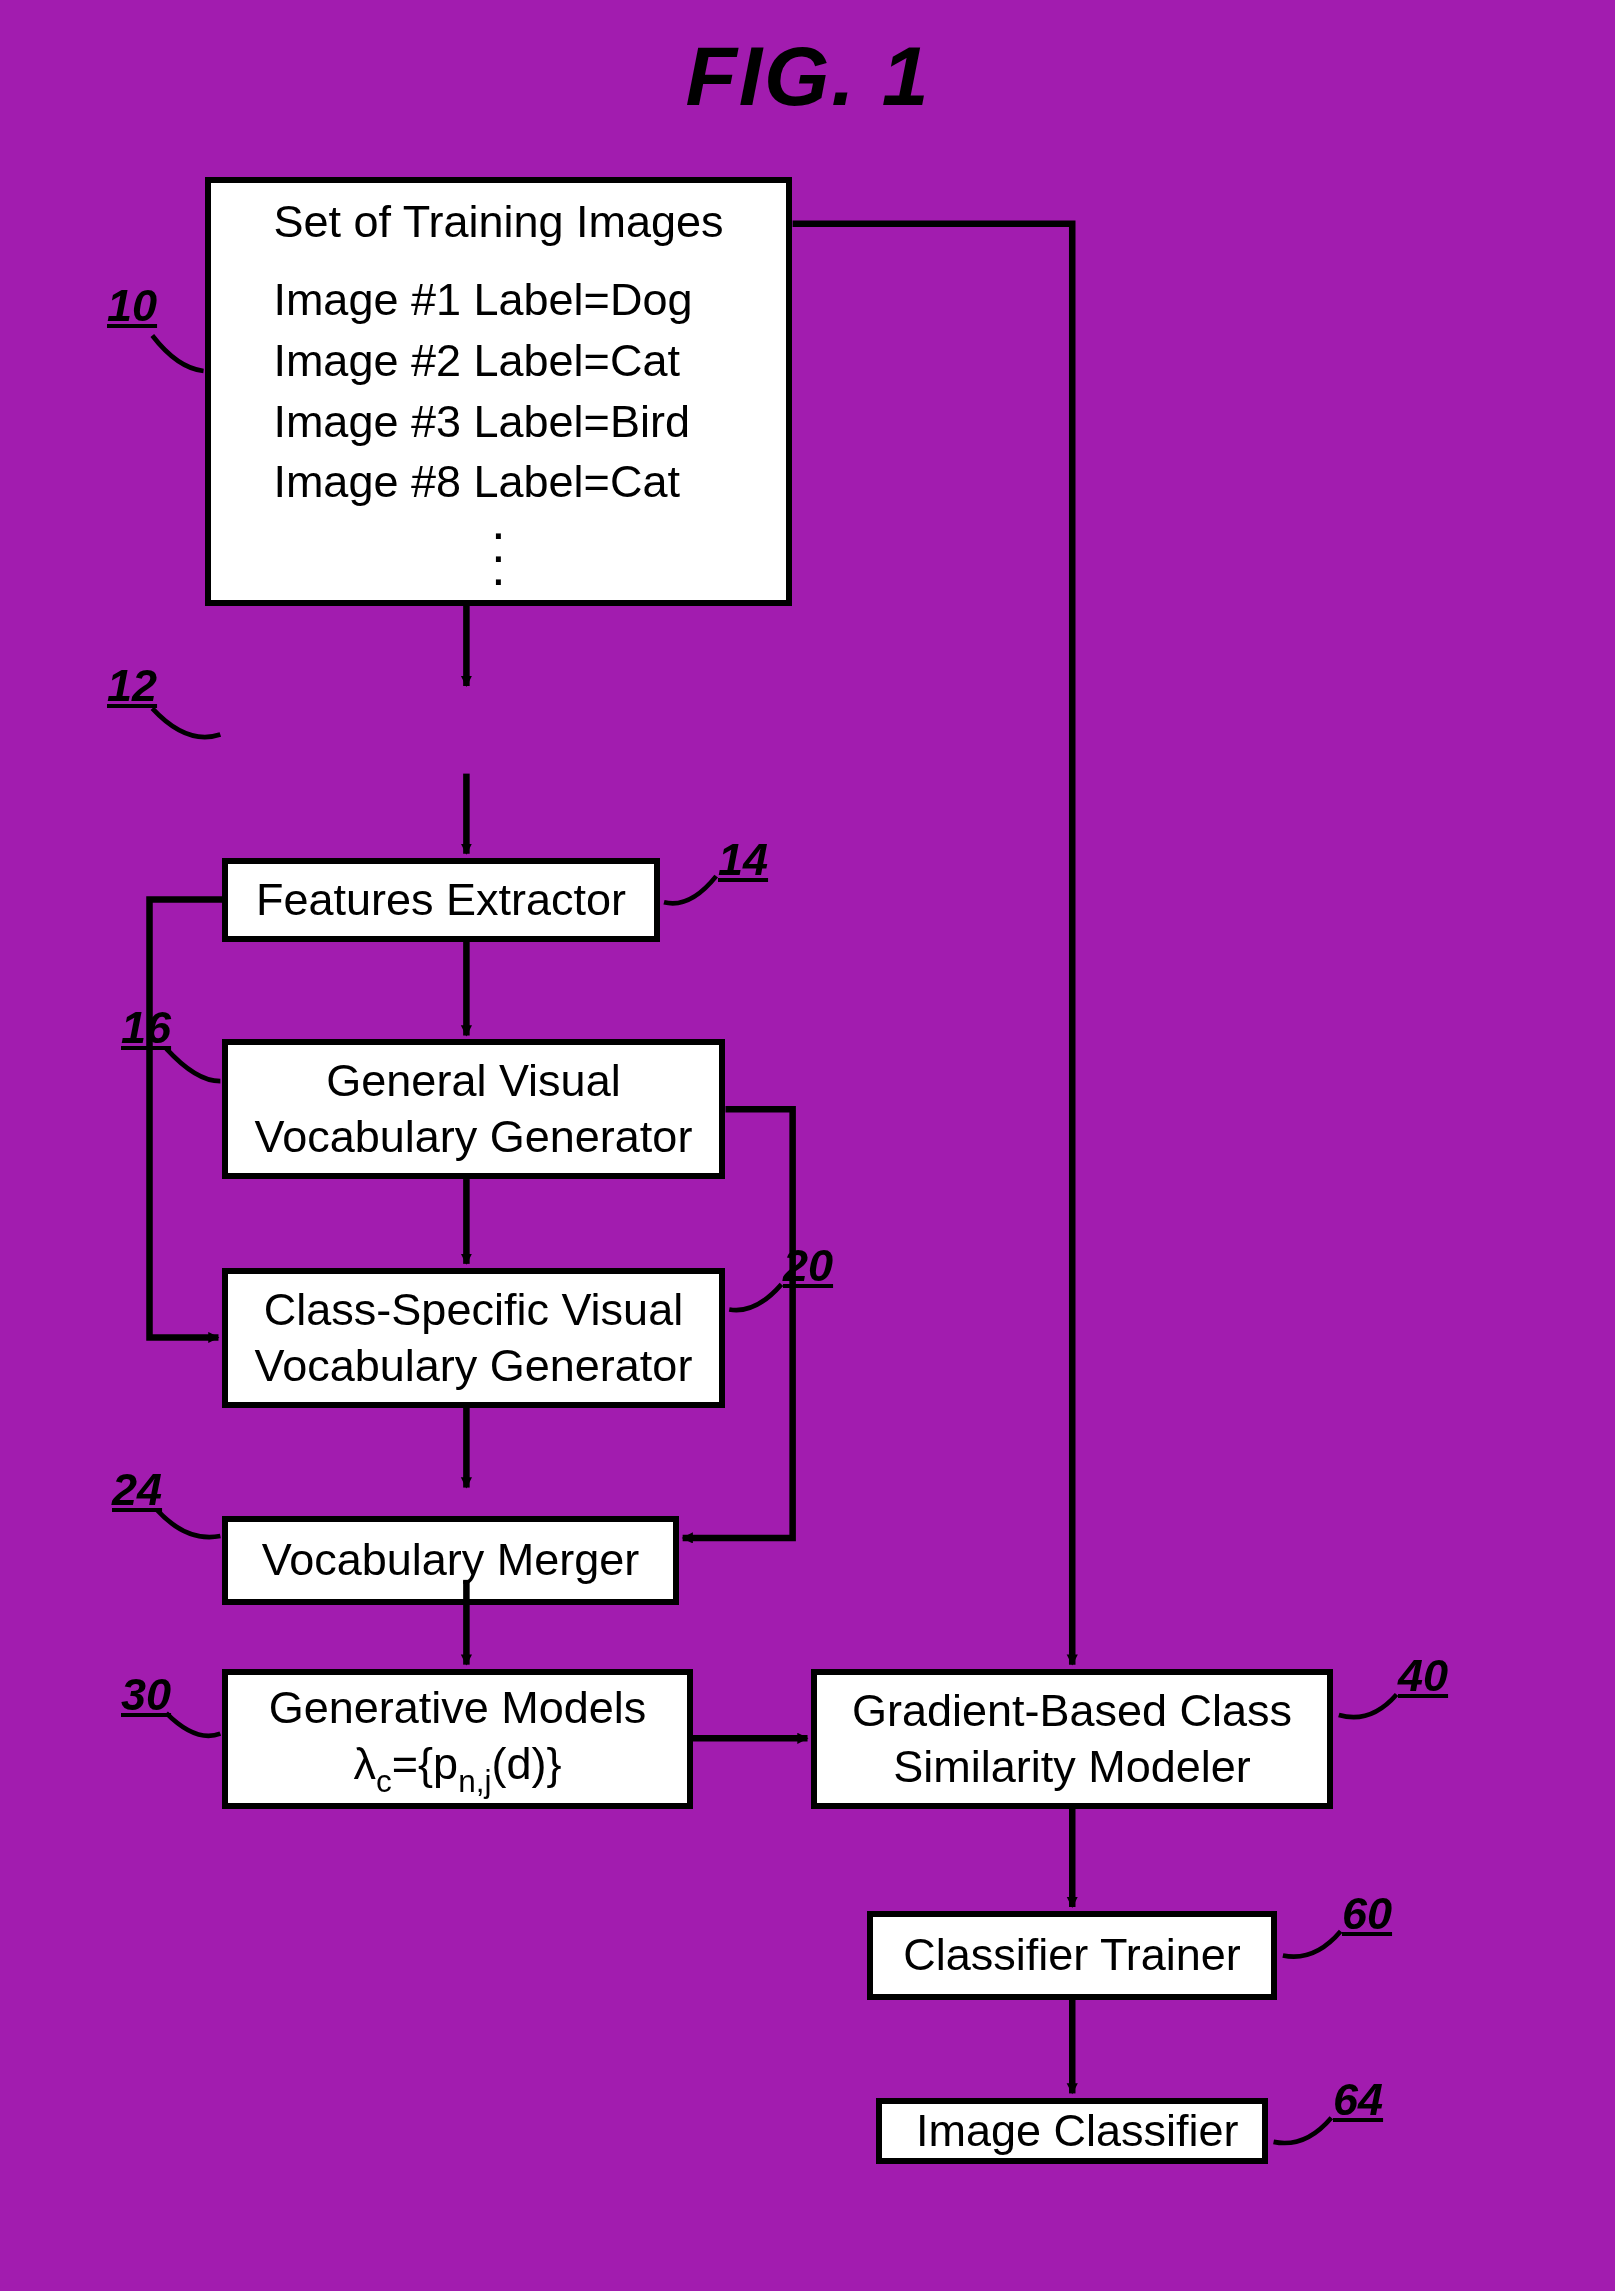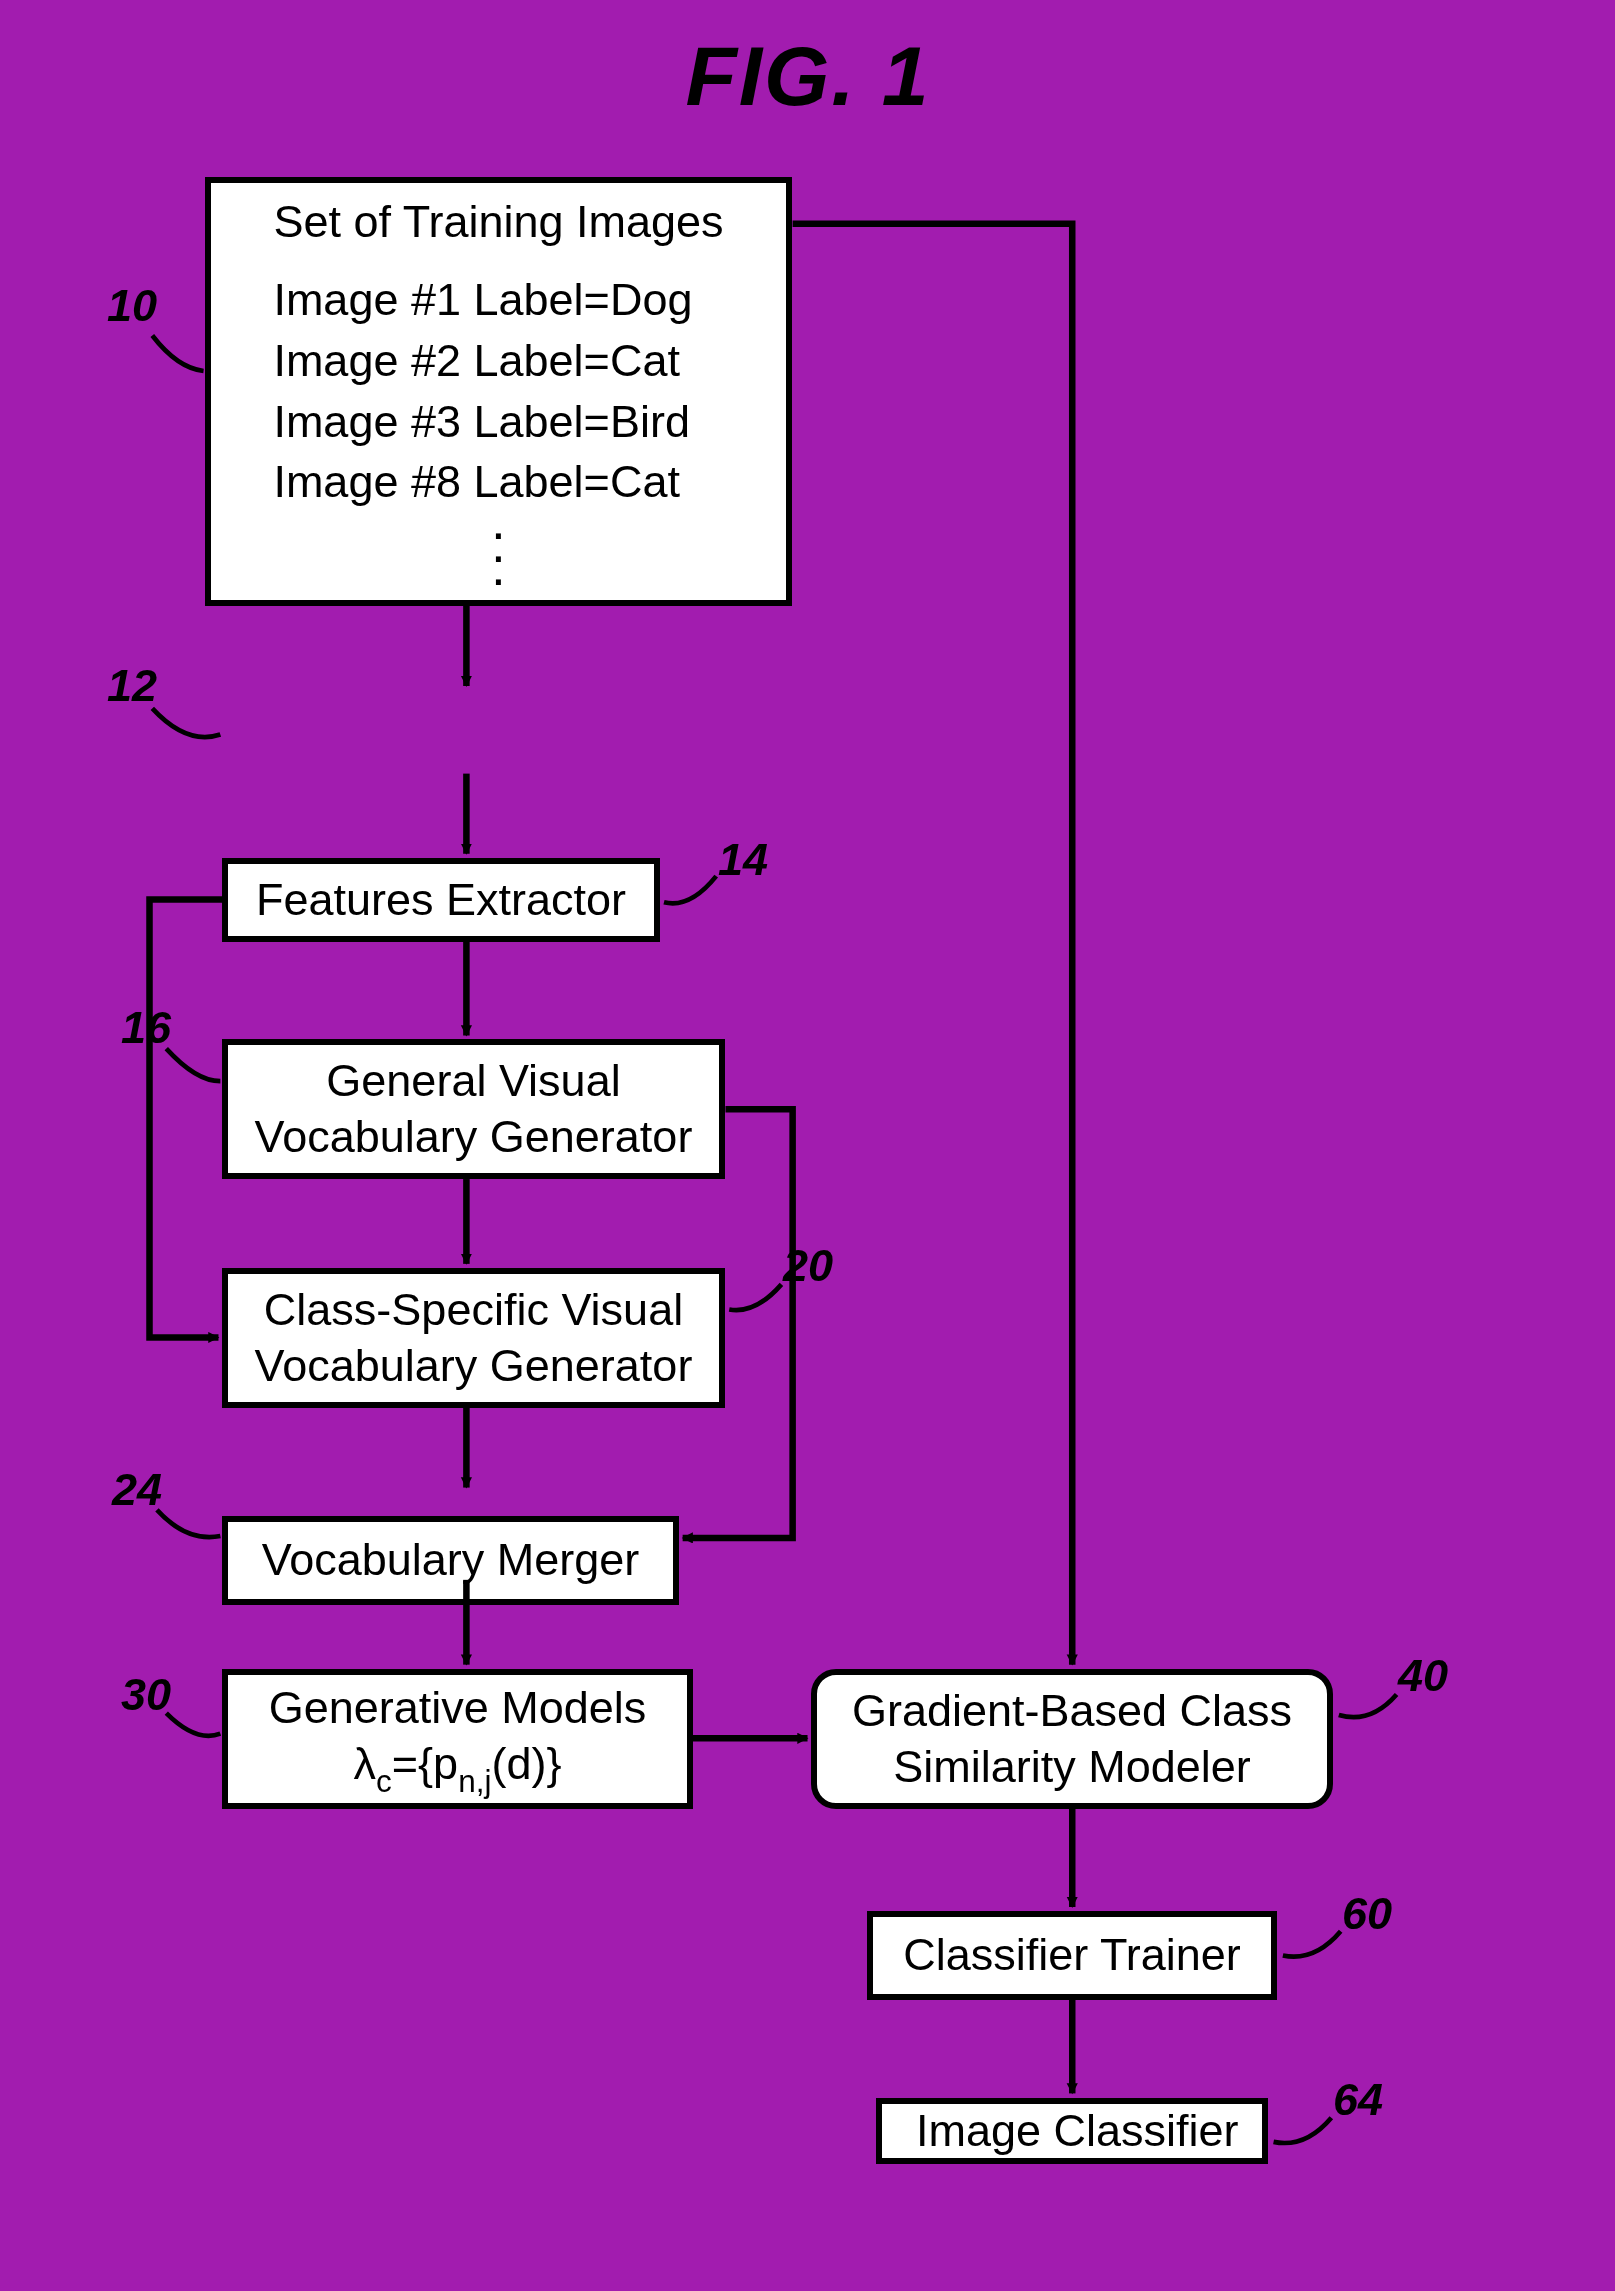--- a/index.html
+++ b/index.html
@@ -53,20 +53,21 @@
     font-size: 52px;
     line-height: 0.45;
     letter-spacing: 0;
     margin-top: 7.5px;
   }
   .ref {
     position: absolute;
     font-size: 45px;
     font-style: italic;
     font-weight: bold;
+    text-decoration: underline;
   }
   .sub {
     font-size: 0.7em;
     vertical-align: sub;
     position: relative;
     top: 0.1em;
   }
   svg.overlay {
     position: absolute;
     top: 0;
@@ -120,21 +121,21 @@
   <div class="ref" style="left:112px; top:1464px;">24</div>
 
   <div class="box" style="left:222px; top:1669px; width:471px; height:140px;">
     <div>Generative Models</div>
     <div>
       <span>λ</span><span class="sub">c</span><span>={p</span><span class="sub">n,j</span><span>(d)}</span>
     </div>
   </div>
   <div class="ref" style="left:121px; top:1669px;">30</div>
 
-  <div class="box" style="left:811px; top:1669px; width:522px; height:140px;border-radius:25px;">
+  <div class="box" style="left:811px; top:1669px; width:522px; height:140px;">
     <div>Gradient-Based Class</div>
     <div>Similarity Modeler</div>
   </div>
   <div class="ref" style="left:1398px; top:1650px;">40</div>
 
   <div class="box" style="left:867px; top:1911px; width:410px; height:89px;">
     <span>Classifier Trainer</span>
   </div>
   <div class="ref" style="left:1342px; top:1888px;">60</div>
 

